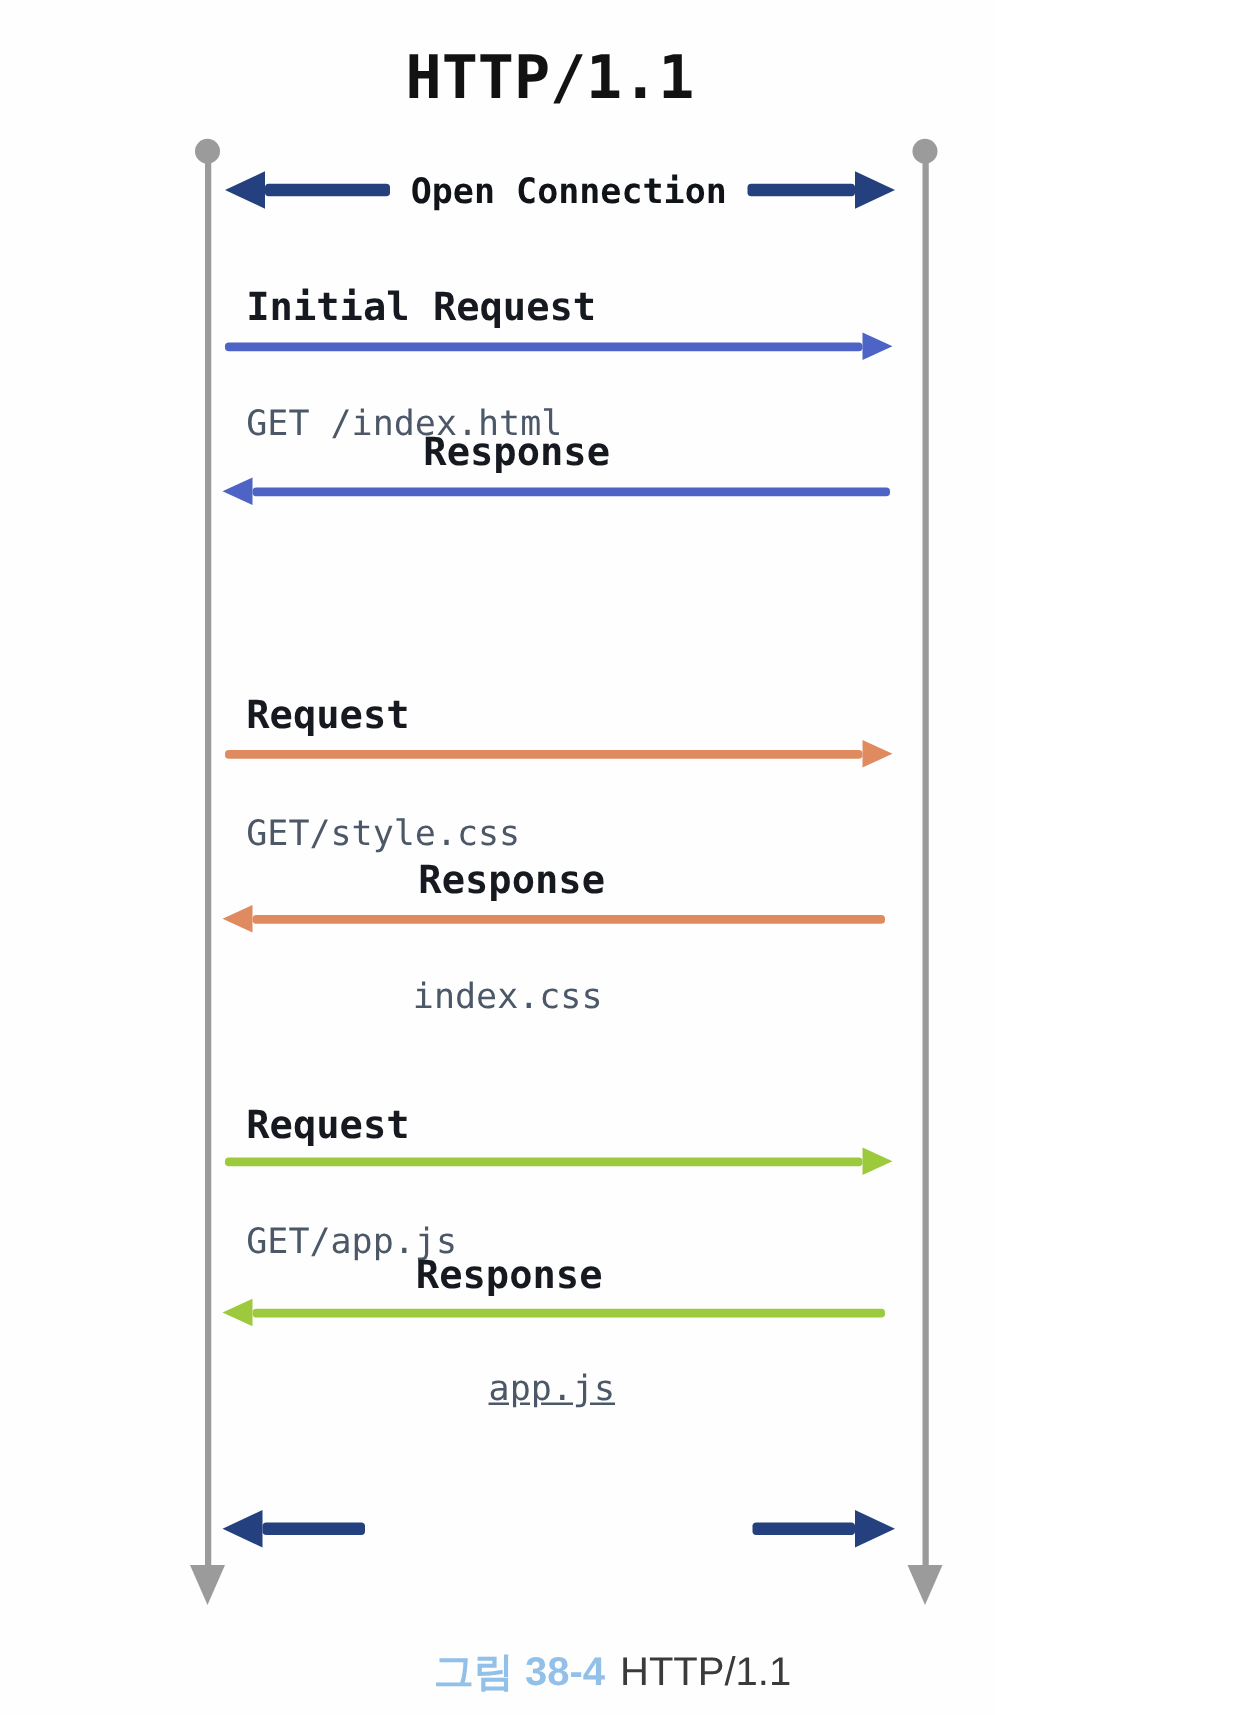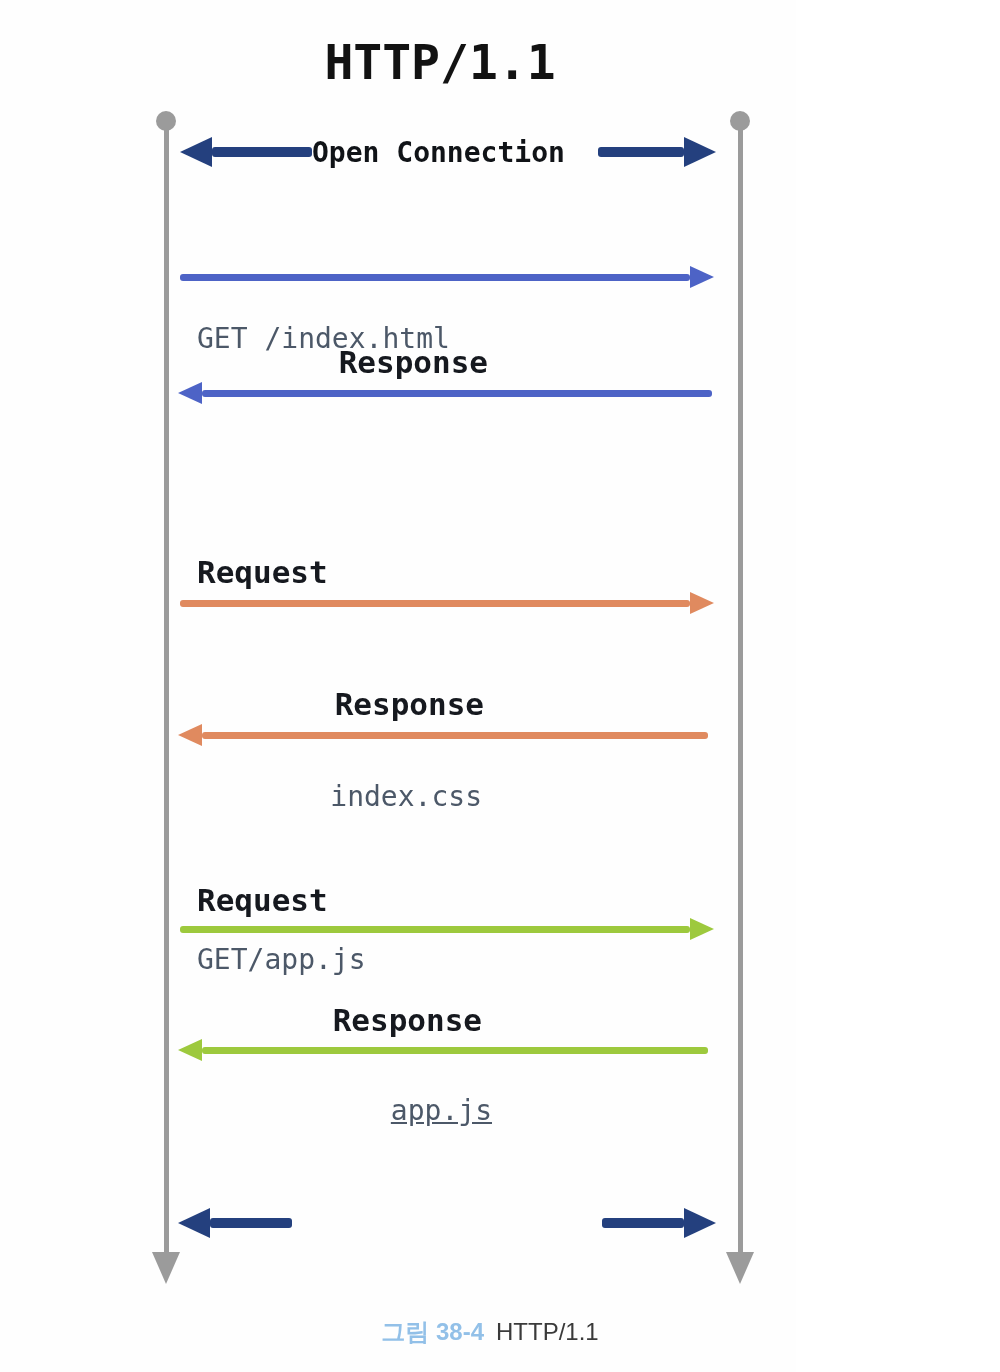--- a/index.html
+++ b/index.html
@@ -30,24 +30,24 @@
   .orange .shaft{background:#e08a5f;}
   .orange .head-r{border-left:24px solid #e08a5f;}
   .orange .head-l{border-right:24px solid #e08a5f;}
   .green .shaft{background:#9dc93d;}
   .green .head-r{border-left:24px solid #9dc93d;}
   .green .head-l{border-right:24px solid #9dc93d;}
 
   .msg-label{position:absolute;font-weight:bold;font-size:31px;color:#16191f;white-space:nowrap;}
   .msg-sub{position:absolute;font-size:28px;color:#4c5868;white-space:nowrap;margin-top:28px;}
   .conn-label{position:absolute;font-weight:bold;font-size:28px;color:#101317;
-              text-align:left;white-space:nowrap;}
+              text-align:center;white-space:nowrap;}
 
   .caption{position:absolute;left:0;top:1316px;width:980px;text-align:center;
-           font-family:"Liberation Sans",sans-serif;font-size:24px;}
+           font-family:"Liberation Sans",sans-serif;font-size:32px;}
   .caption .fig{color:#92c0e8;font-weight:bold;}
   .caption .figtitle{color:#3a3a3a;margin-left:12px;}
 </style>
 </head>
 <body>
 
 <div id="page">
 
   <div class="title">HTTP/1.1</div>
 
@@ -62,51 +62,53 @@
   <div class="arrow navy" style="left:180px;top:137px;width:132px;">
     <div class="head-l"></div>
       <div class="shaft"></div>
   </div>
   <div class="conn-label" style="left:312px;top:136px;width:286px;">Open Connection</div>
   <div class="arrow navy" style="left:598px;top:137px;width:118px;">
     <div class="shaft"></div>
       <div class="head-r"></div>
   </div>
 
+  <div class="msg-label" style="left:197px;top:228px;">Initial Request</div>
   <div class="arrow blue" style="left:180px;top:266px;width:534px;">
     <div class="shaft"></div>
       <div class="head-r"></div>
   </div>
   <div class="msg-sub" style="left:197px;top:294px;">GET /index.html</div>
 
   <div class="msg-label" style="right:308px;top:344px;">Response</div>
   <div class="arrow blue" style="left:178px;top:382px;width:534px;">
     <div class="head-l"></div>
       <div class="shaft"></div>
   </div>
 
   <div class="msg-label" style="left:197px;top:554px;">Request</div>
   <div class="arrow orange" style="left:180px;top:592px;width:534px;">
     <div class="shaft"></div>
       <div class="head-r"></div>
   </div>
+  <div class="msg-sub" style="left:197px;top:622px;">GET/style.css</div>
 
   <div class="msg-label" style="right:312px;top:686px;">Response</div>
   <div class="arrow orange" style="left:178px;top:724px;width:530px;">
     <div class="head-l"></div>
       <div class="shaft"></div>
   </div>
   <div class="msg-sub" style="right:314px;top:752px;">index.css</div>
 
   <div class="msg-label" style="left:197px;top:882px;">Request</div>
   <div class="arrow green" style="left:180px;top:918px;width:534px;">
     <div class="shaft"></div>
       <div class="head-r"></div>
   </div>
-  <div class="msg-sub" style="left:197px;top:915px;">GET/app.js</div>
+  <div class="msg-sub" style="left:197px;top:948px;">GET/app.js</div>
 
   <div class="msg-label" style="right:314px;top:1002px;">Response</div>
   <div class="arrow green" style="left:178px;top:1039px;width:530px;">
     <div class="head-l"></div>
       <div class="shaft"></div>
   </div>
   <div class="msg-sub" style="right:304px;top:1066px;text-decoration:underline;">app.js</div>
 
   <div class="arrow navy" style="left:178px;top:1208px;width:114px;">
     <div class="head-l"></div>

